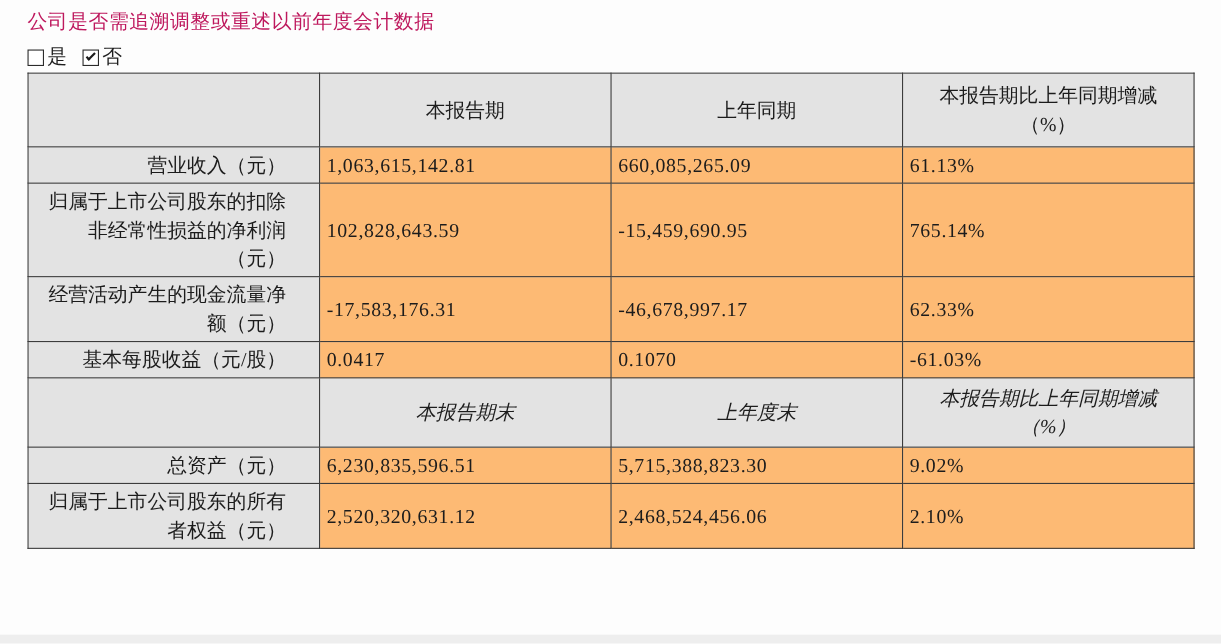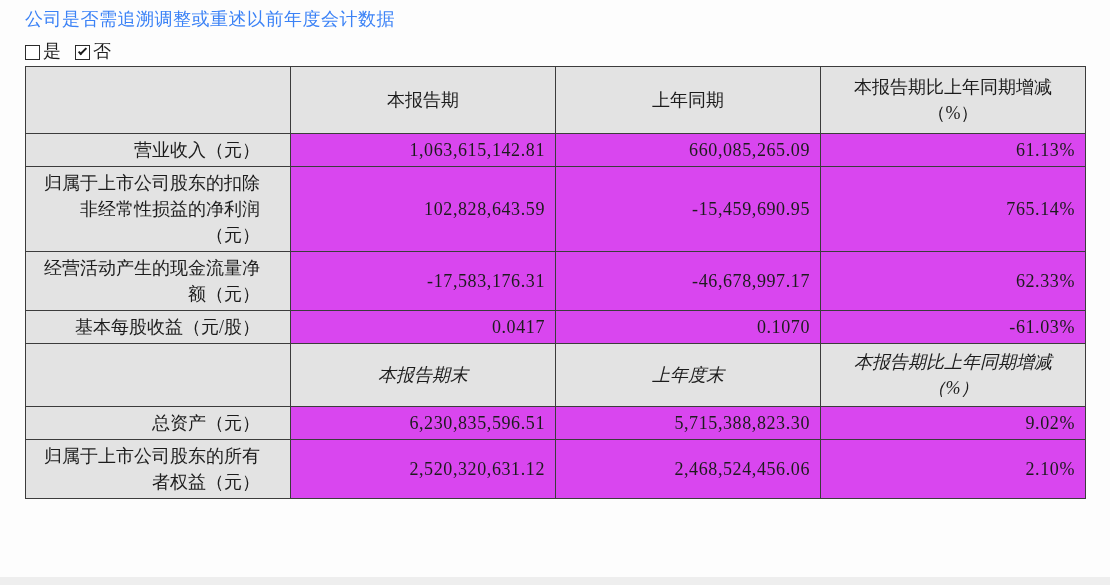--- a/index.html
+++ b/index.html
@@ -7,21 +7,21 @@
   body {
     font-family: "Liberation Serif", "DejaVu Serif", serif;
     color: #1f1f1f;
     position: relative;
     overflow: hidden;
   }
   .page { position: absolute; inset: 0; background: #fdfdfd; }
 
   .doc-question {
     position: absolute; left: 25px; top: 7px;
-    font-size: 18px; letter-spacing: 0.5px; color: #3b82f6;
+    font-size: 18px; letter-spacing: 0.5px; color: #be185d;
     white-space: nowrap;
   }
   .checkbox-line {
     position: absolute; left: 25px; top: 39px;
     font-size: 18px; display: flex; align-items: center; gap: 14px;
   }
   .checkbox-option { display: flex; align-items: center; gap: 3px; }
   .cbox {
     width: 15px; height: 15px; border: 1.5px solid #2b2b2b;
     display: inline-flex; align-items: center; justify-content: center;
@@ -48,21 +48,21 @@
   }
   th.hcell {
     background: #e3e3e3; text-align: center;
     white-space: pre-line; padding: 4px 6px;
   }
   td.label {
     background: #e3e3e3; text-align: right;
     padding: 3px 30px 3px 13px;
   }
   td.val {
-    background: #d946ef; text-align: right;
+    background: #fdba74; text-align: left;
     padding: 3px 10px 3px 6px;
     letter-spacing: 0.6px; white-space: nowrap;
   }
   tr.h1 { height: 67px; }
   tr.r-1line { height: 30px; }
   tr.r-2line { height: 52px; }
   tr.r-3line { height: 77px; }
   tr.r-s { height: 28px; }
   tr.r-s2 { height: 27px; }
   tr.h2 { height: 63px; font-style: italic; }

